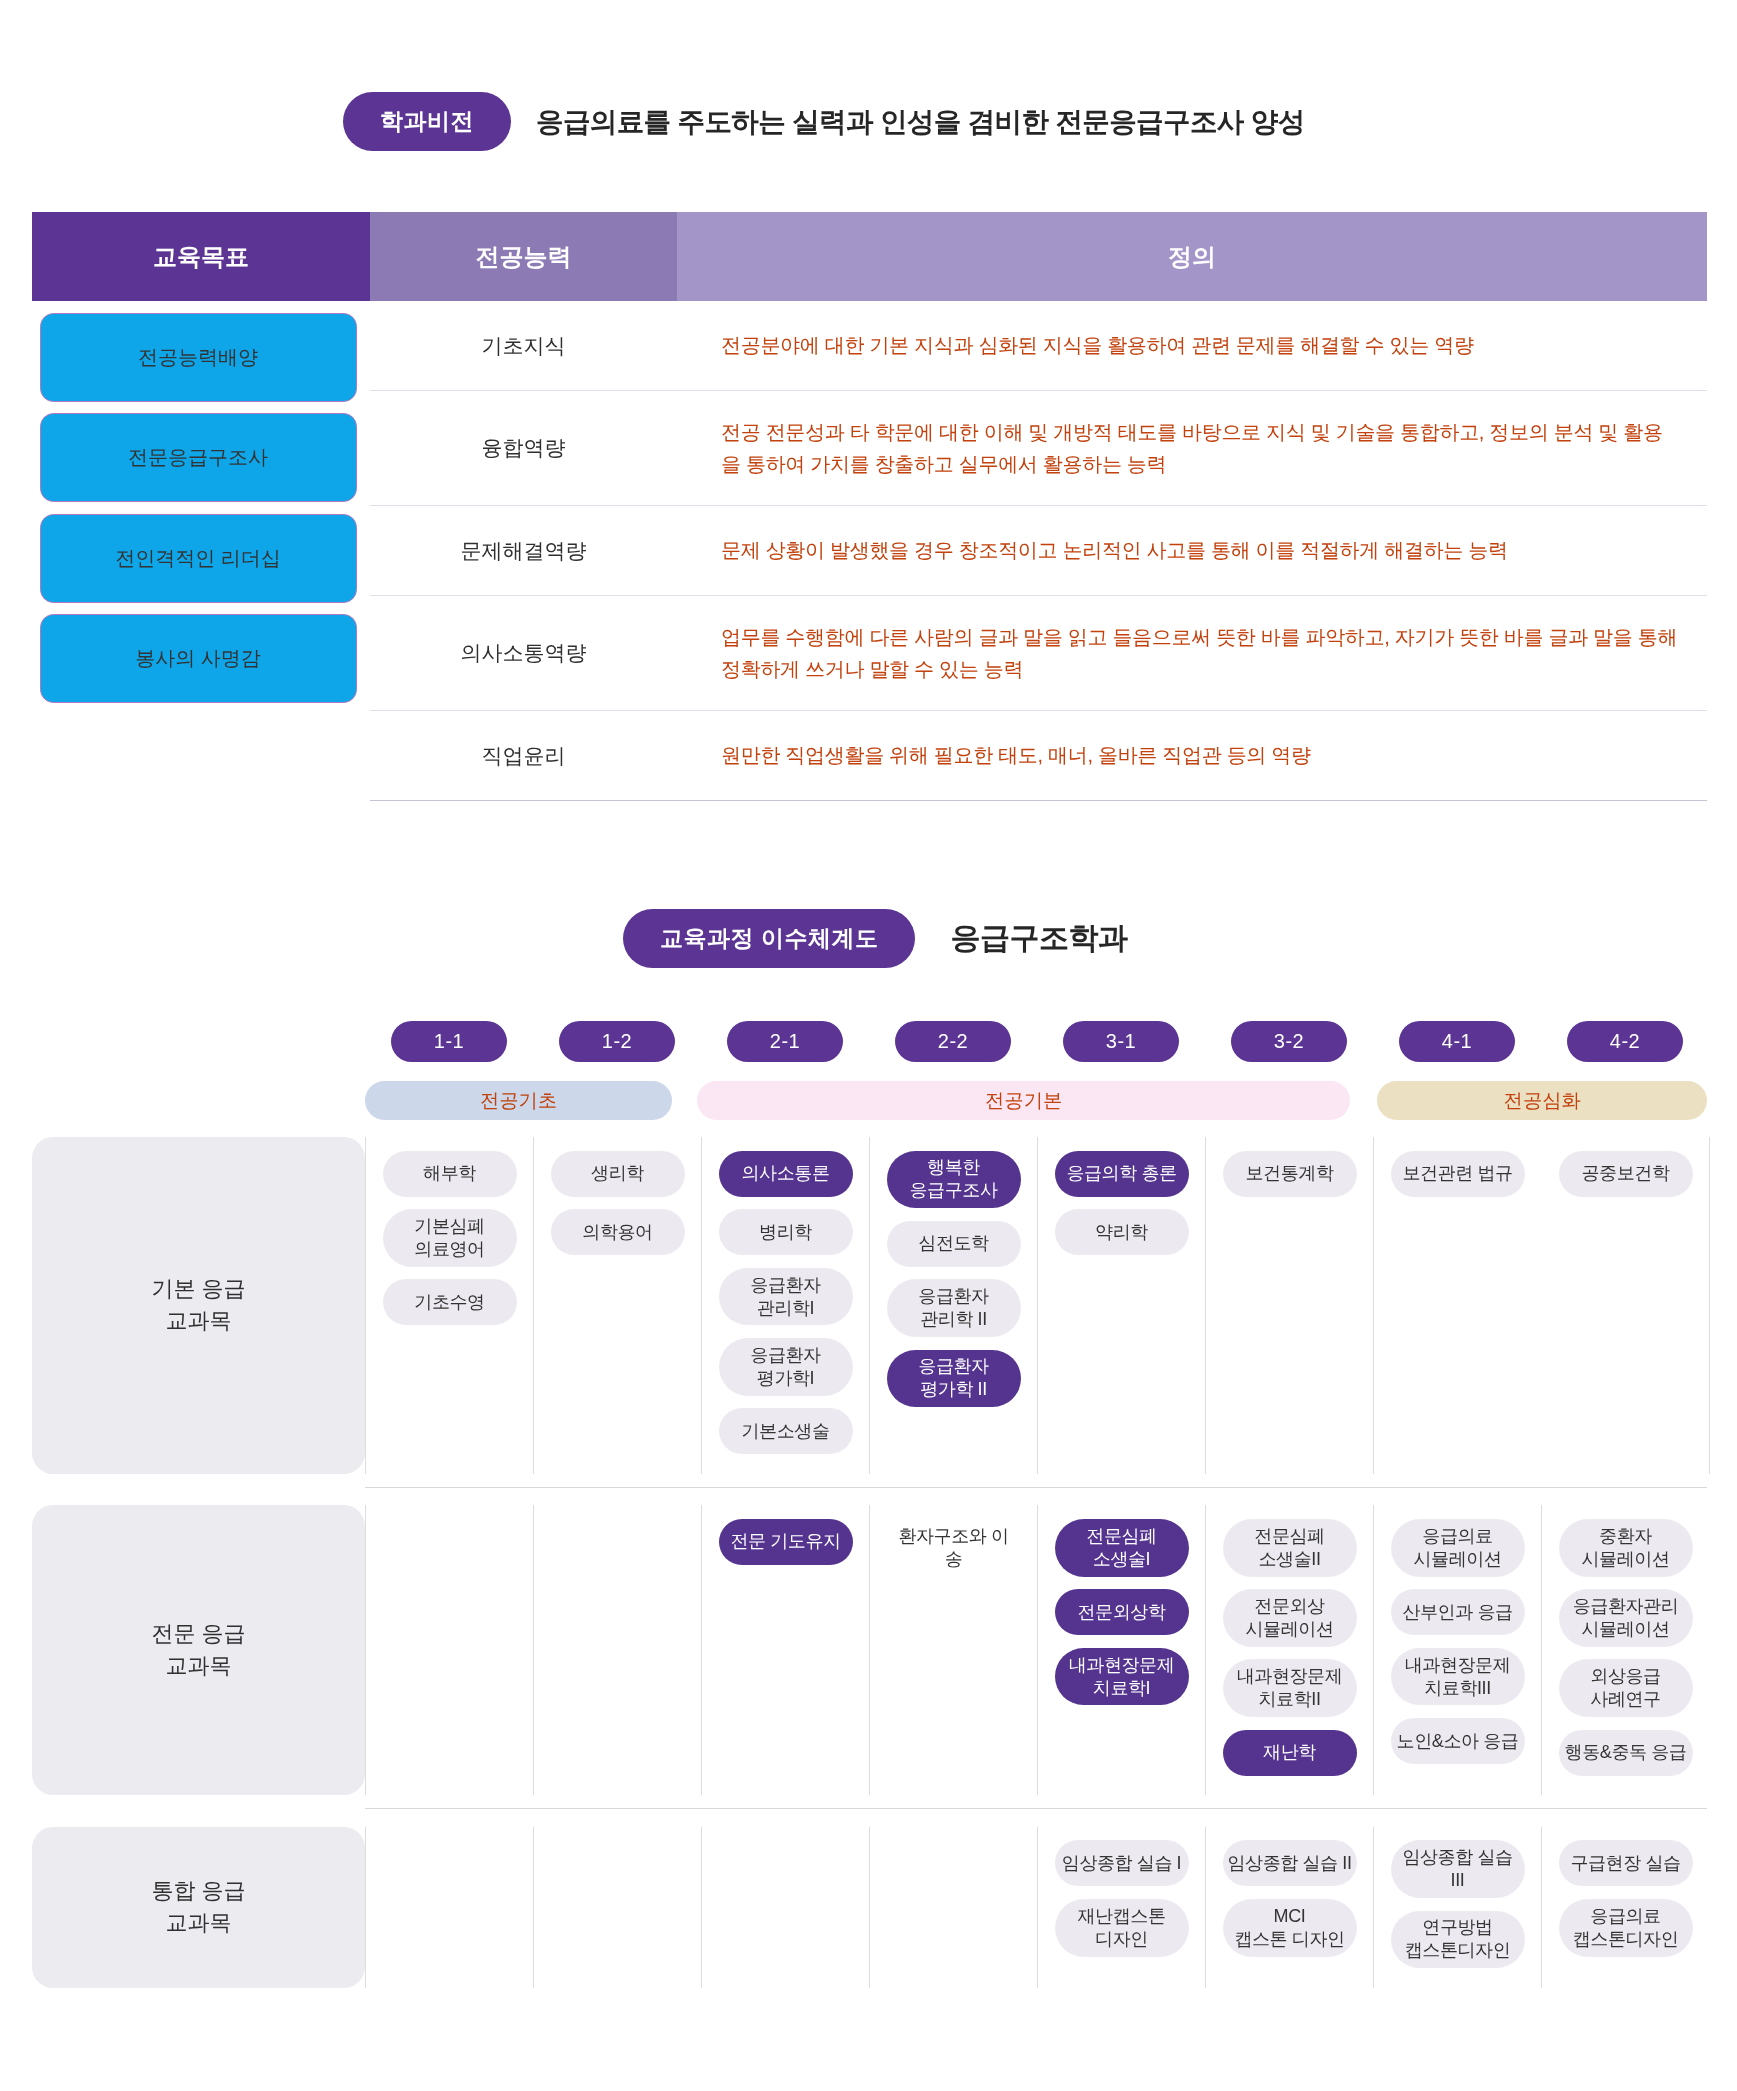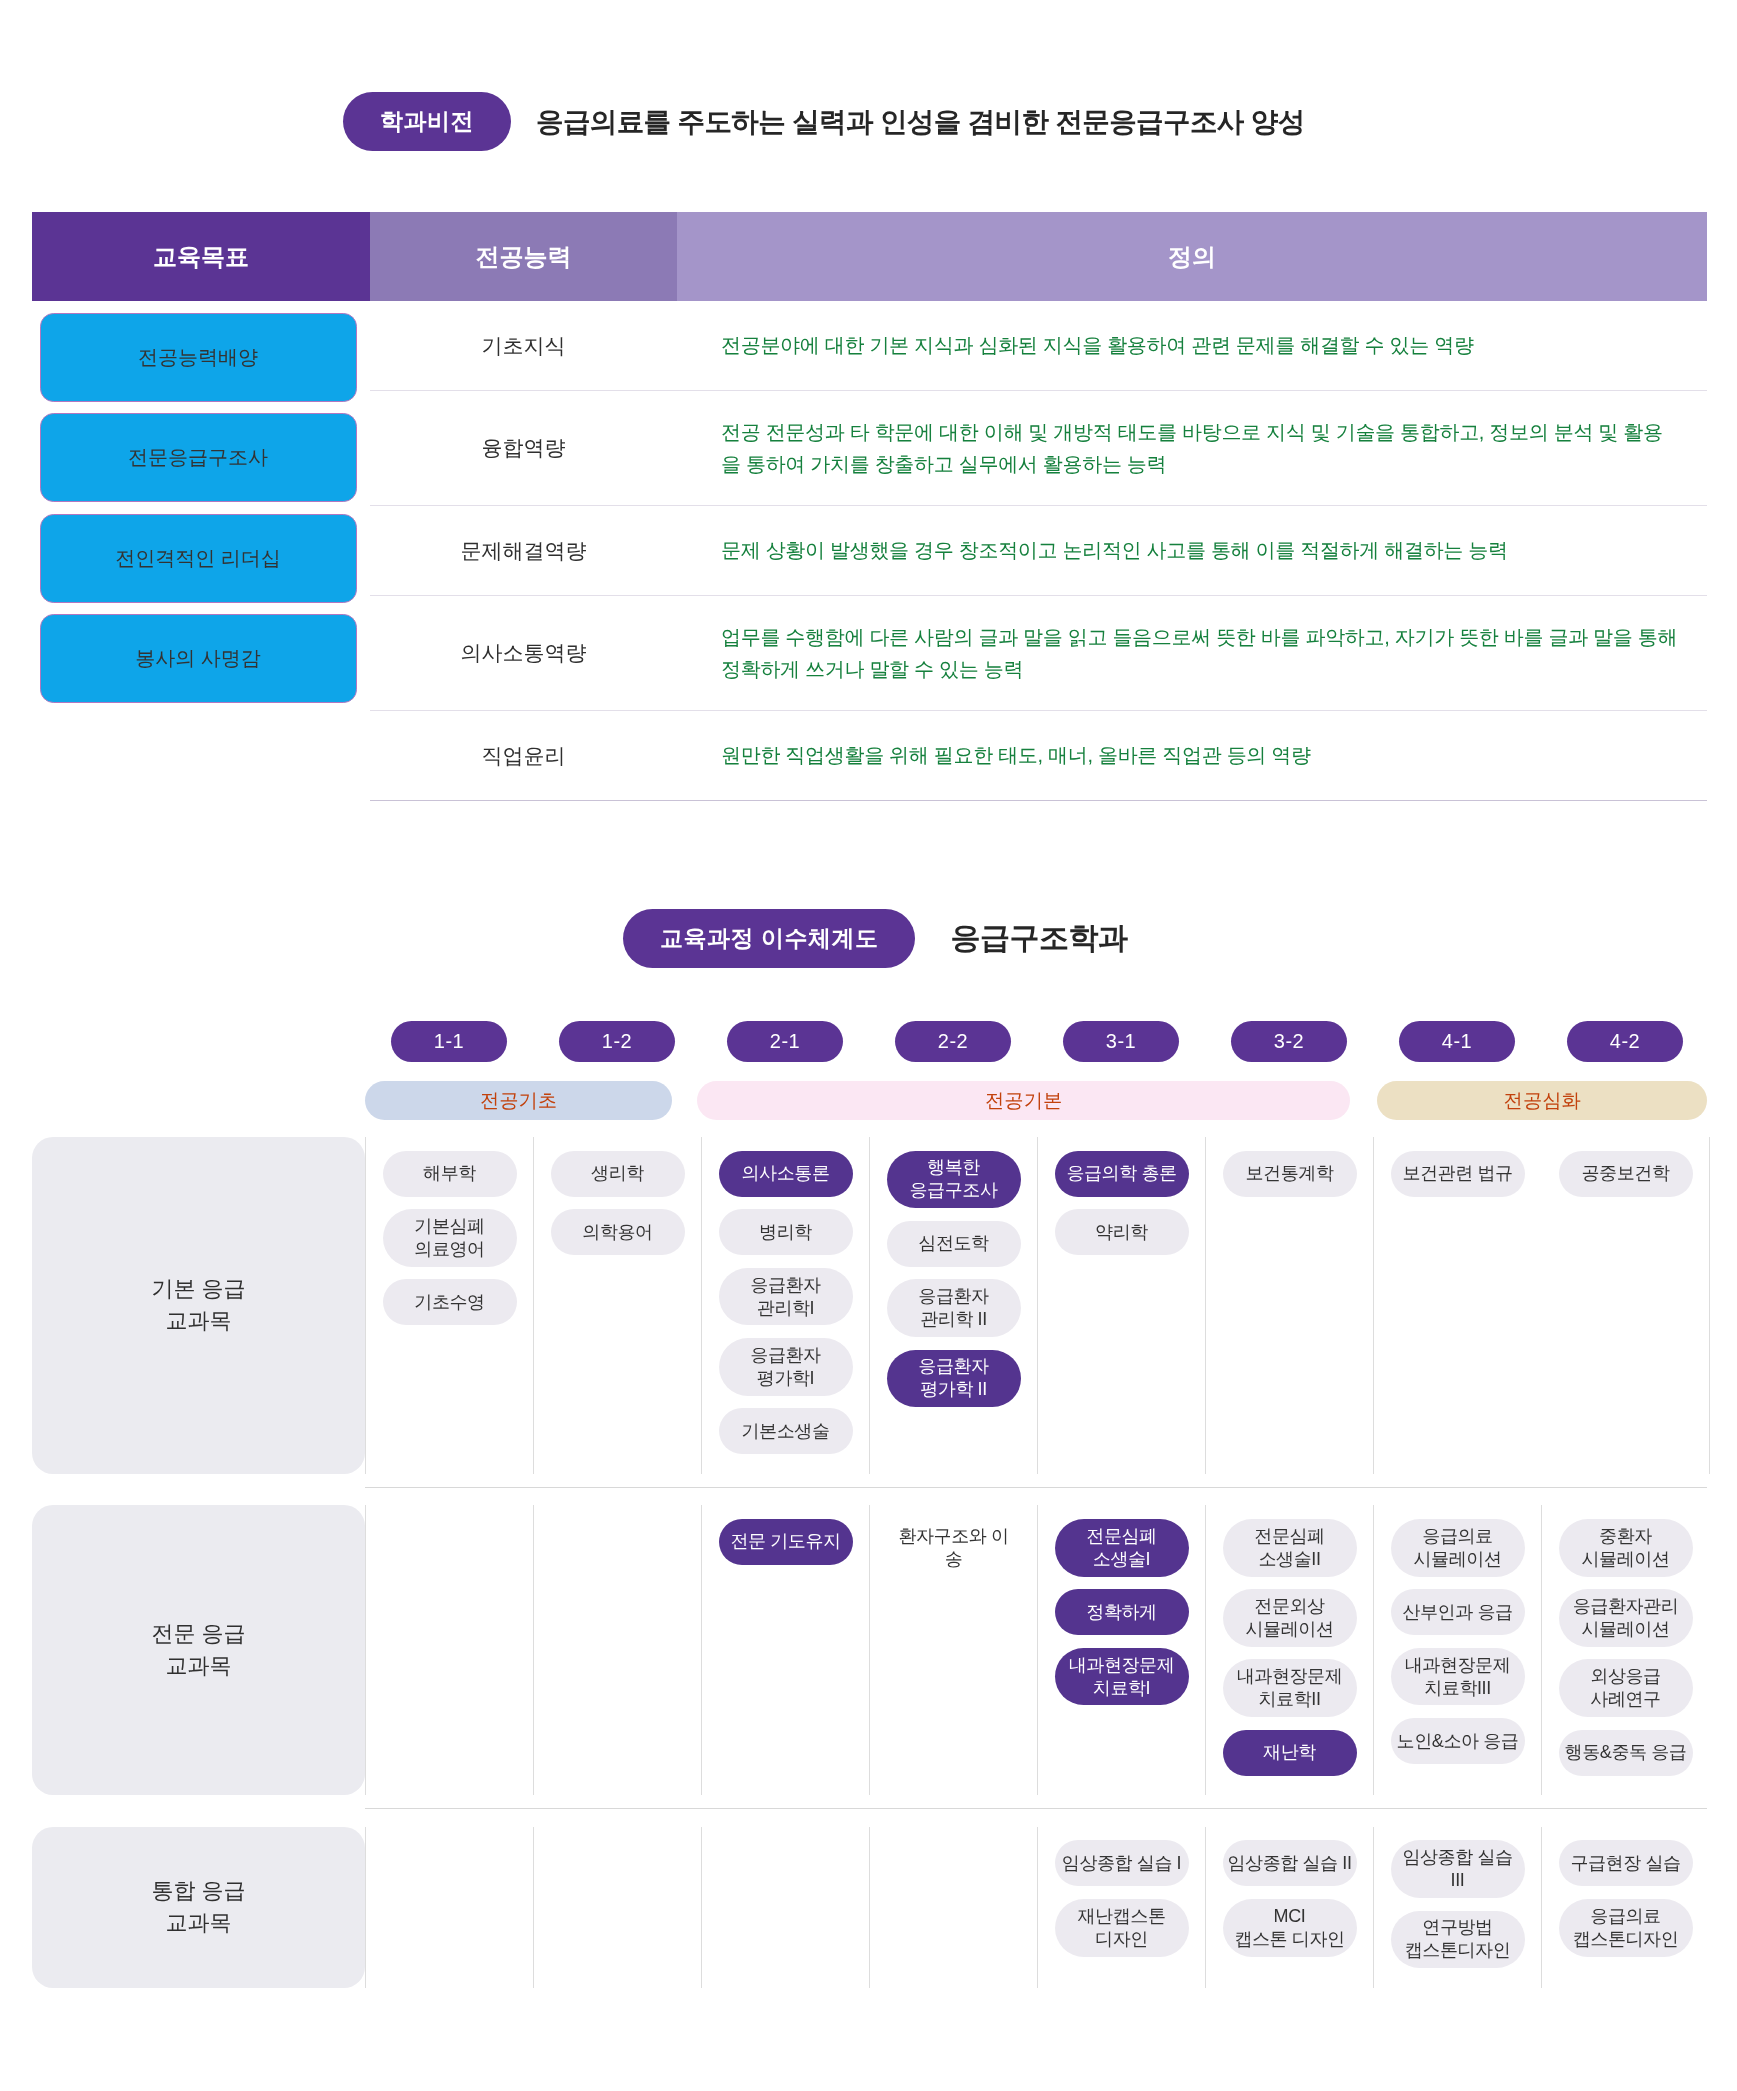--- a/index.html
+++ b/index.html
@@ -116,21 +116,21 @@
     color: #2f2f2f;
     box-sizing: border-box;
   }
   .cap-def {
     flex: 1 1 auto;
     display: flex;
     align-items: center;
     padding: 25px 29px 25px 44px;
     font-size: 20px;
     line-height: 1.62;
-    color: #15803d;
+    color: #c2410c;
     box-sizing: border-box;
     letter-spacing: -0.3px;
   }
   .cap-h-1 { height: 89px; }
   .cap-h-2 { height: 114px; }
 
   
   .curr-head {
     display: flex;
     align-items: center;
@@ -419,21 +419,21 @@
         <div class="col"></div>
         <div class="col"></div>
         <div class="col">
           <div class="chip hl">전문 기도유지</div>
         </div>
         <div class="col">
           <div class="chip plain">환자구조와 이송</div>
         </div>
         <div class="col">
           <div class="chip hl">전문심폐<br>소생술I</div>
-          <div class="chip hl">정확하게</div>
+          <div class="chip hl">전문외상학</div>
           <div class="chip hl">내과현장문제<br>치료학I</div>
         </div>
         <div class="col">
           <div class="chip">전문심폐<br>소생술II</div>
           <div class="chip">전문외상<br>시뮬레이션</div>
           <div class="chip">내과현장문제<br>치료학II</div>
           <div class="chip hl">재난학</div>
         </div>
         <div class="col">
           <div class="chip">응급의료<br>시뮬레이션</div>

